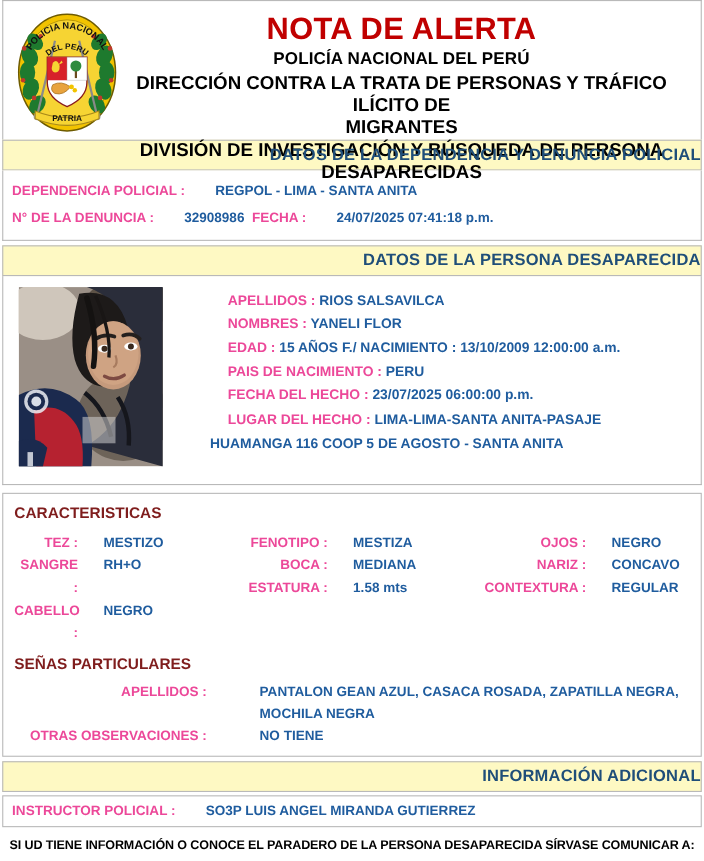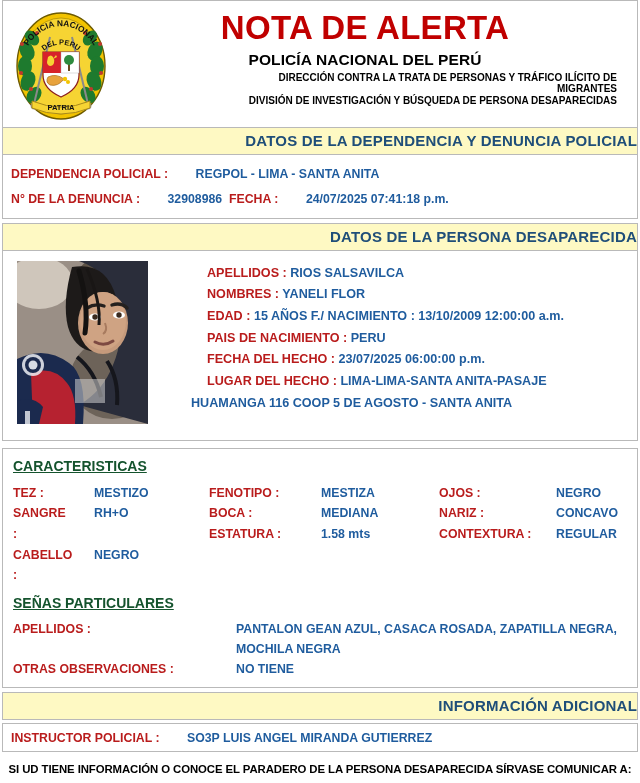--- a/index.html
+++ b/index.html
@@ -38,37 +38,36 @@
     padding-top: 2px;
   }
   .crest { width: 98px; height: 114px; display:block; }
   .masthead-text {
     flex: 1 1 auto;
     text-align: center;
     padding-right: 14px;
   }
   .title-alert {
     color: #C00000;
-    font-size: 33px;
+    font-size: 28px;
     font-weight: bold;
     letter-spacing: .3px;
     line-height: 1.05;
     margin: 4px 0 5px 0;
   }
   .title-pnp {
     font-size: 15.5px;
     font-weight: bold;
     letter-spacing: .1px;
     margin-bottom: 3px;
   }
   .title-sub {
-    font-size: 10px;
+    font-size: 17px;
     font-weight: bold;
     line-height: 1.18;
-    text-align: right;
   }
 
   
   .bar {
     background: #fef9c3;
     border: 1px solid #b9b9b9;
     text-align: right;
     color: #1F4E79;
     font-size: 15px;
     font-weight: bold;
@@ -78,21 +77,21 @@
   .panel {
     border: 1px solid #b9b9b9;
     border-top: none;
     background: #fff;
     padding: 6px 8px 7px 8px;
   }
   .panel.spaced { border-top: 1px solid #b9b9b9; margin-top: 3px; }
   .gap { height: 4px; }
 
   
-  .lbl { font-weight: bold; font-size: 12.3px; color: #b91c1c; }
+  .lbl { font-weight: bold; font-size: 12.3px; color: #ec4899; text-align: right; }
   .val { font-weight: bold; font-size: 12.3px; color: #1F5C9E; padding-left: 23px; }
   .row-line { line-height: 1.55; white-space: nowrap; }
 
   .denuncia-line2 { display: flex; line-height: 1.55; }
   .denuncia-line2 .seg-num { width: 218px; flex: 0 0 218px; }
 
   
   .person {
     display: flex;
     align-items: flex-start;
@@ -120,22 +119,21 @@
     font-weight: bold;
     color: #1F5C9E;
     line-height: 1.72;
   }
   .pf-line .lbl { font-size: 12.6px; margin-left: 16px; }
 
   
   .head-ul {
     font-size: 14px;
     font-weight: bold;
-    color: #14532d;
-    text-decoration: underline;
+    color: #7f1d1d;
     margin: 3px 0 9px 2px;
     display: inline-block;
   }
   .char-grid {
     display: flex;
     margin: 0 0 6px 2px;
   }
   .char-col { flex: 0 0 auto; }
   .char-col.c1 { width: 196px; }
   .char-col.c2 { width: 230px; }

